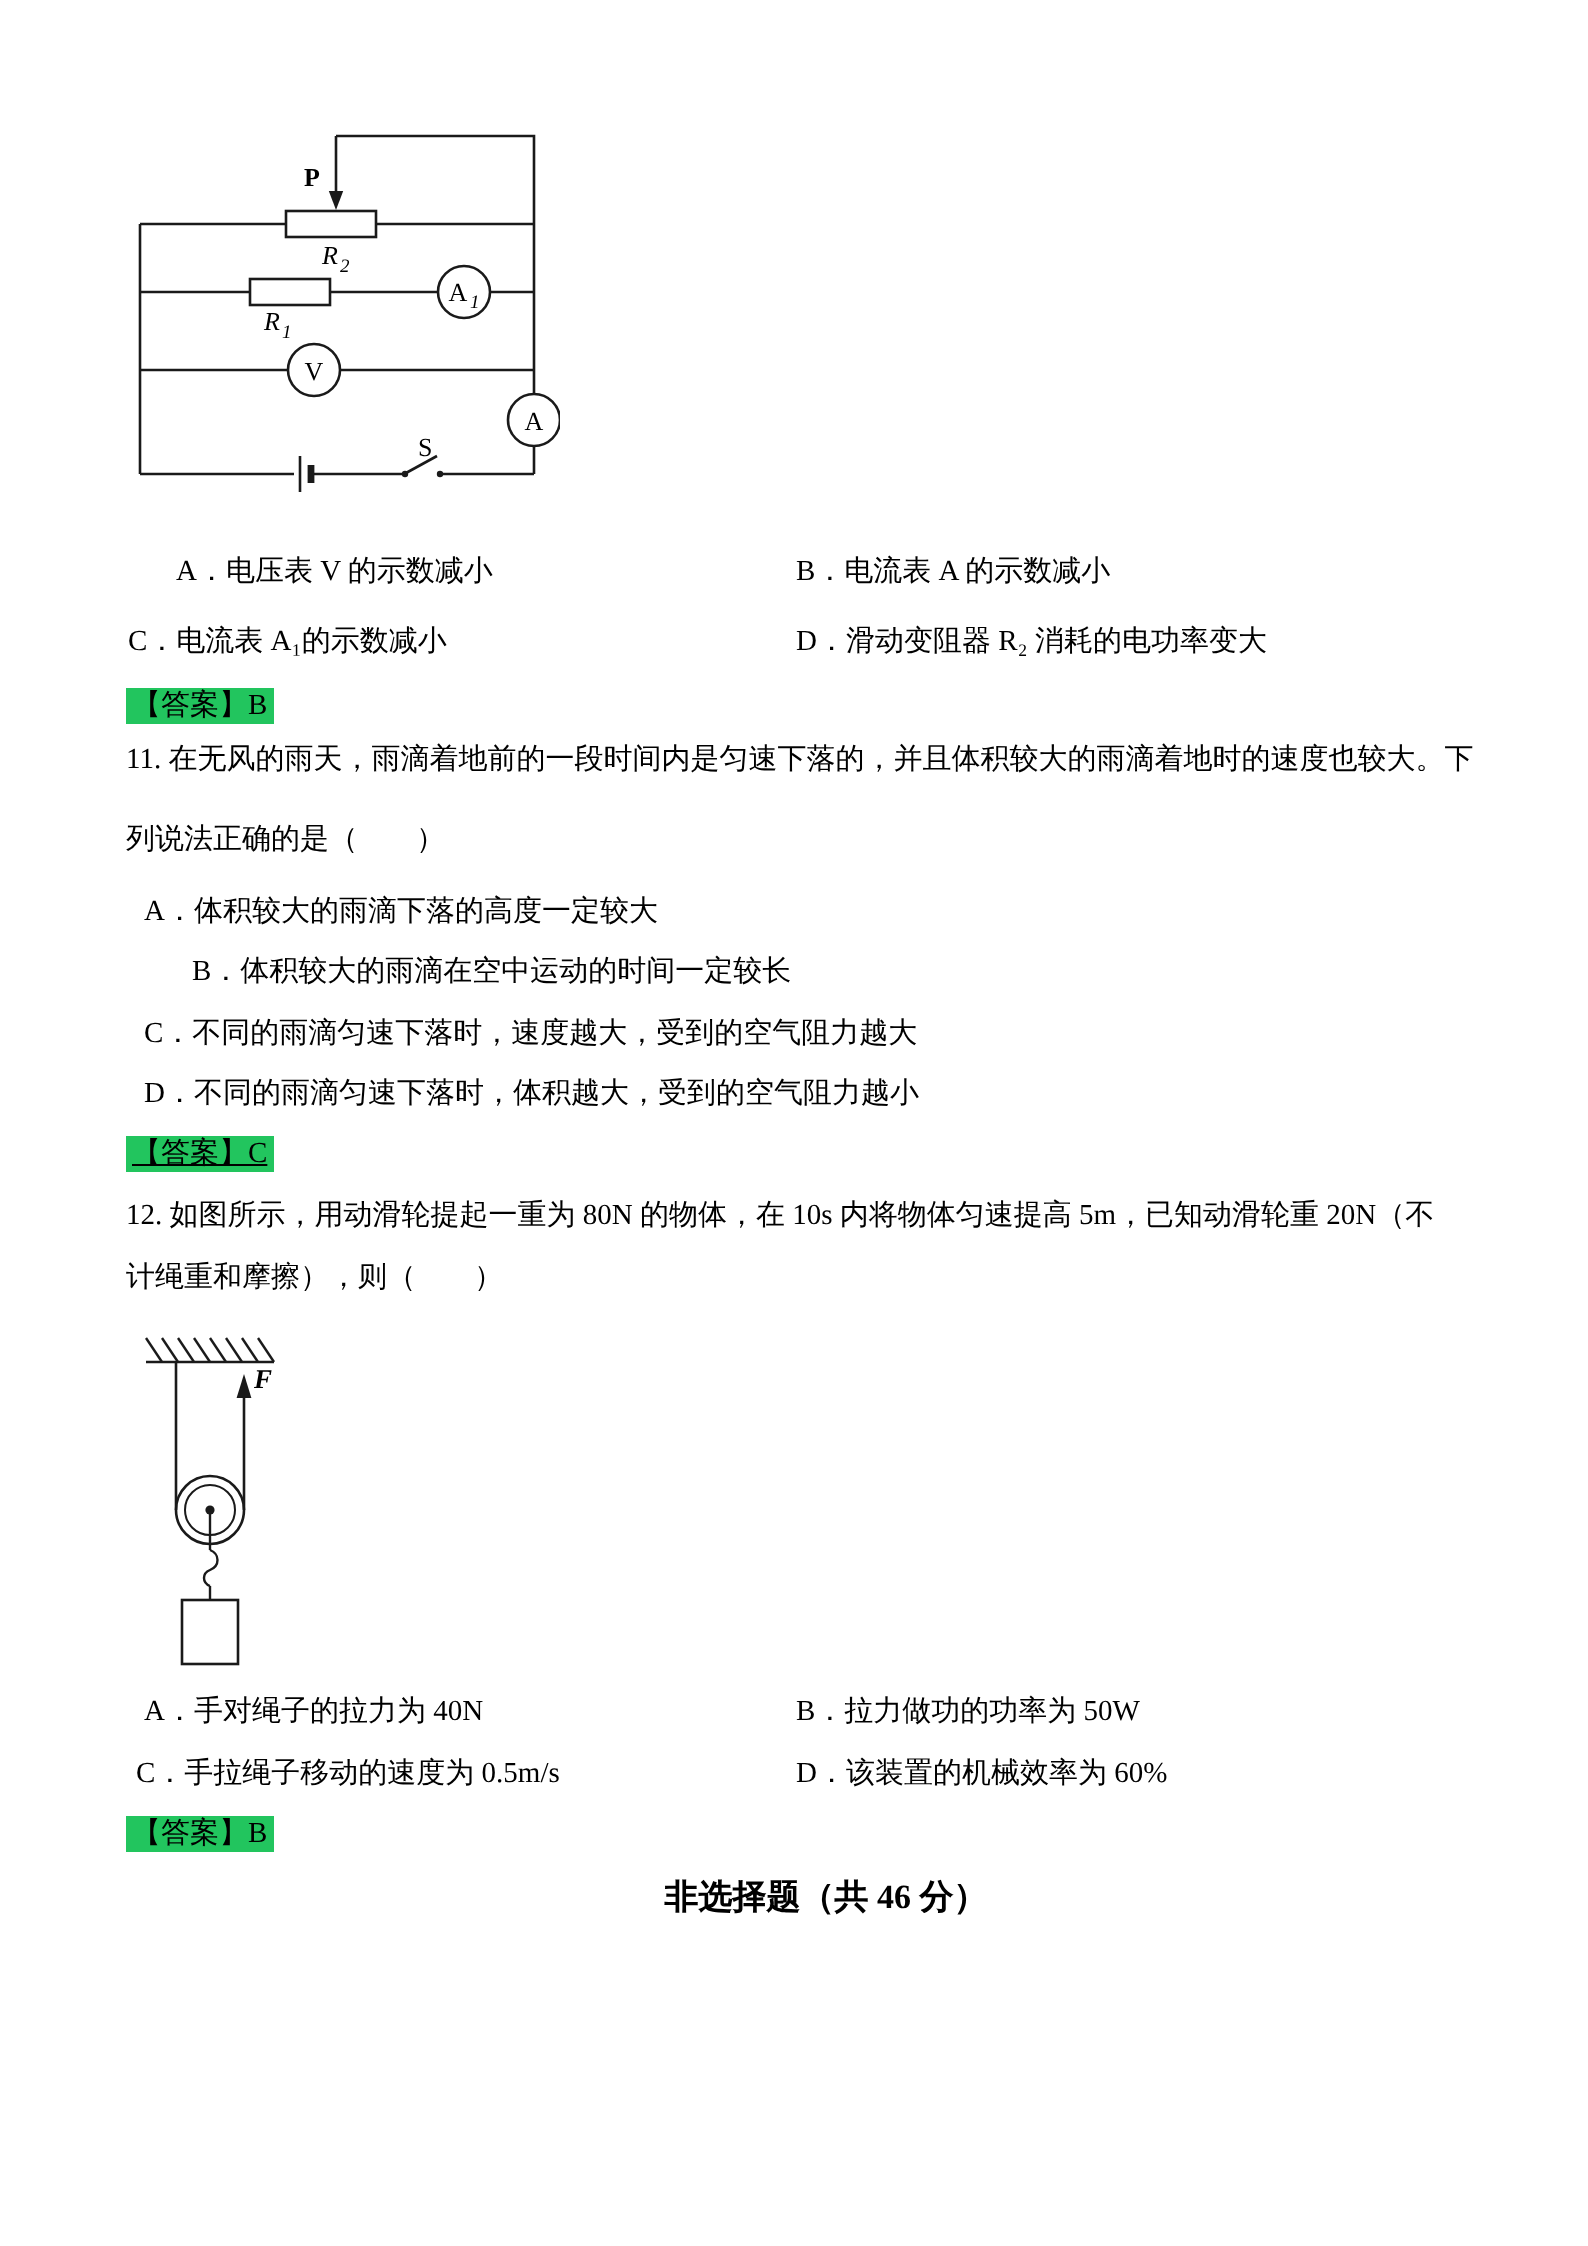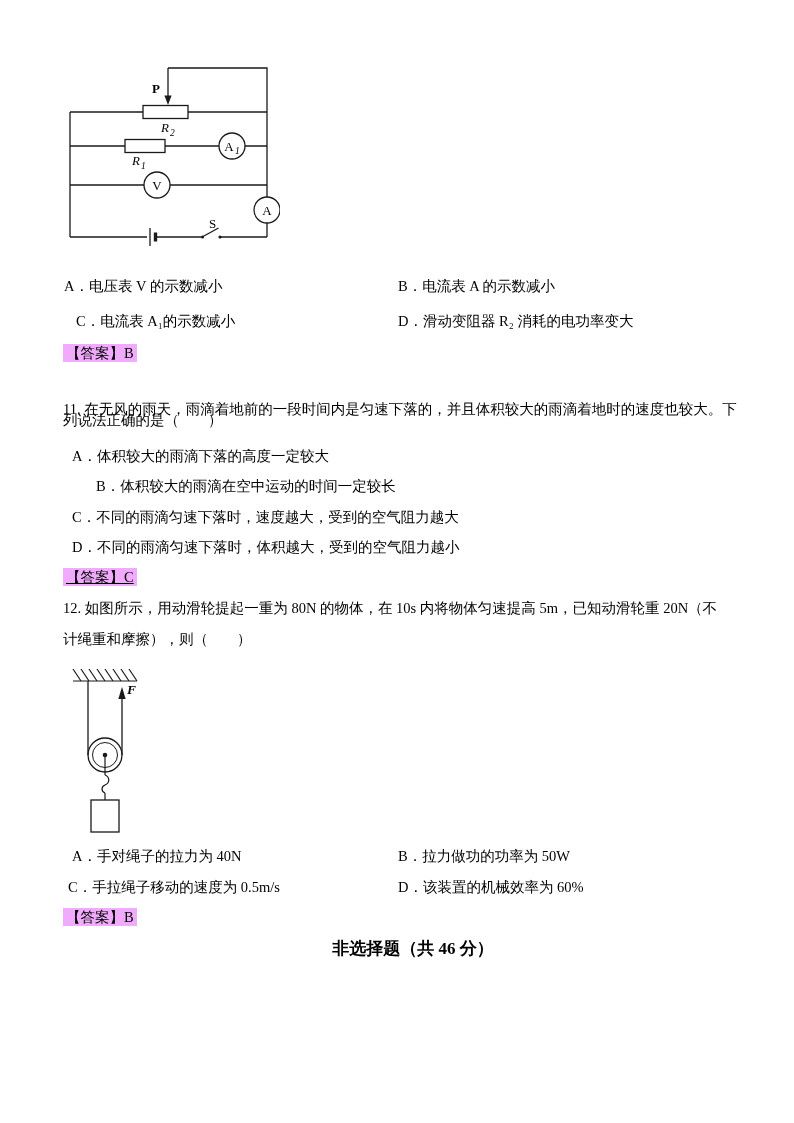--- a/index.html
+++ b/index.html
@@ -13,21 +13,21 @@
     overflow:hidden;
   }
   .t {
     position:absolute;
     white-space:nowrap;
     font-size:14.5px;
     line-height:1.25;
     color:#000;
   }
   .ans {
-    background:#f0abfc;
+    background:#22c55e;
     padding:1px 3px;
   }
   .center {
     left:0; width:794px; text-align:center;padding-left:32px;
   }
   .bold { font-weight:bold; }
   .big  { font-size:17px; }
   .mid  { font-size:16.3px; }
   svg { position:absolute; }
   .ci { font:italic 13px "Liberation Serif","DejaVu Sans",serif; fill:#000; }
@@ -75,29 +75,29 @@
     <text x="110" y="74" class="cs">2</text>
     <text x="72" y="103" class="ci">R</text>
     <text x="81" y="107" class="cs">1</text>
     <text x="169" y="88.5" text-anchor="middle" class="cu">A</text>
     <text x="175" y="92" class="cs">1</text>
     <text x="97" y="128" text-anchor="middle" class="cu">V</text>
     <text x="207" y="153" text-anchor="middle" class="cu">A</text>
     <text x="149" y="166" class="cu">S</text>
   </svg>
 
-  <div class="t" style="left:64px;  top:277px;">A．电压表 V 的示数减小</div>
+  <div class="t" style="left:88px;  top:277px;">A．电压表 V 的示数减小</div>
   <div class="t" style="left:398px; top:277px;">B．电流表 A 的示数减小</div>
-  <div class="t" style="left:76px;  top:312px;">C．电流表 A₁的示数减小</div>
+  <div class="t" style="left:64px;  top:312px;">C．电流表 A₁的示数减小</div>
   <div class="t" style="left:398px; top:312px;">D．滑动变阻器 R₂ 消耗的电功率变大</div>
   <div class="t" style="left:63px;  top:344px;">
     <span class="ans">【答案】B</span>
   </div>
 
-  <div class="t" style="left:63px; top:400px;">11. 在无风的雨天，雨滴着地前的一段时间内是匀速下落的，并且体积较大的雨滴着地时的速度也较大。下</div>
+  <div class="t" style="left:63px; top:371px;">11. 在无风的雨天，雨滴着地前的一段时间内是匀速下落的，并且体积较大的雨滴着地时的速度也较大。下</div>
   <div class="t" style="left:63px; top:411px;">列说法正确的是（　　）</div>
   <div class="t" style="left:72px; top:447px;">A．体积较大的雨滴下落的高度一定较大</div>
   <div class="t" style="left:72px; top:477px;margin-left:24px;">B．体积较大的雨滴在空中运动的时间一定较长</div>
   <div class="t" style="left:72px; top:508px;">C．不同的雨滴匀速下落时，速度越大，受到的空气阻力越大</div>
   <div class="t" style="left:72px; top:538px;">D．不同的雨滴匀速下落时，体积越大，受到的空气阻力越小</div>
   <div class="t" style="left:63px; top:568px;text-decoration:underline;">
     <span class="ans">【答案】C</span>
   </div>
 
   <div class="t" style="left:63px; top:599px;">12. 如图所示，用动滑轮提起一重为 80N 的物体，在 10s 内将物体匀速提高 5m，已知动滑轮重 20N（不</div>

